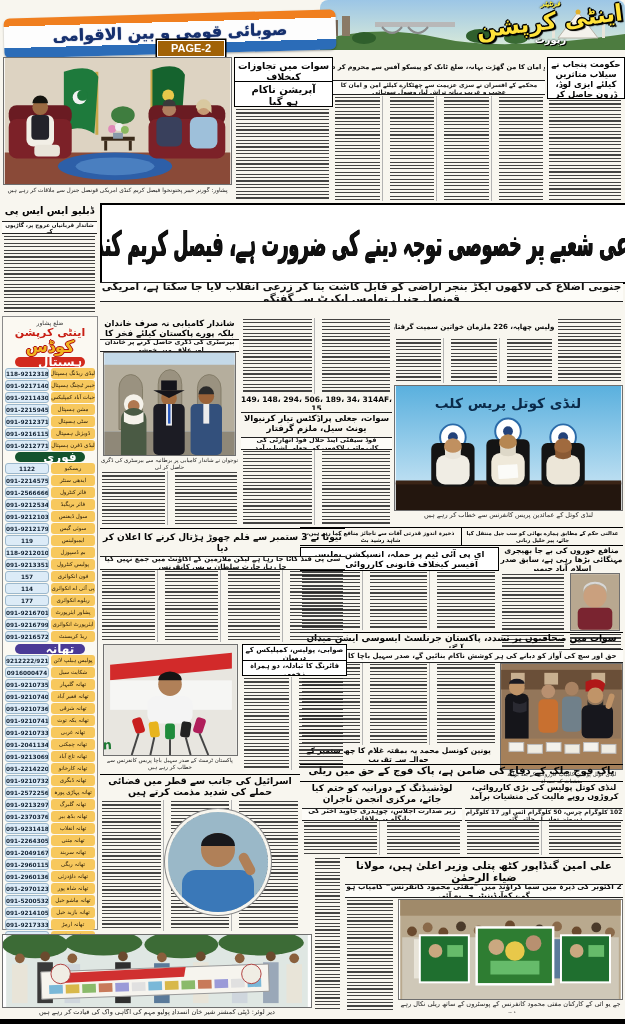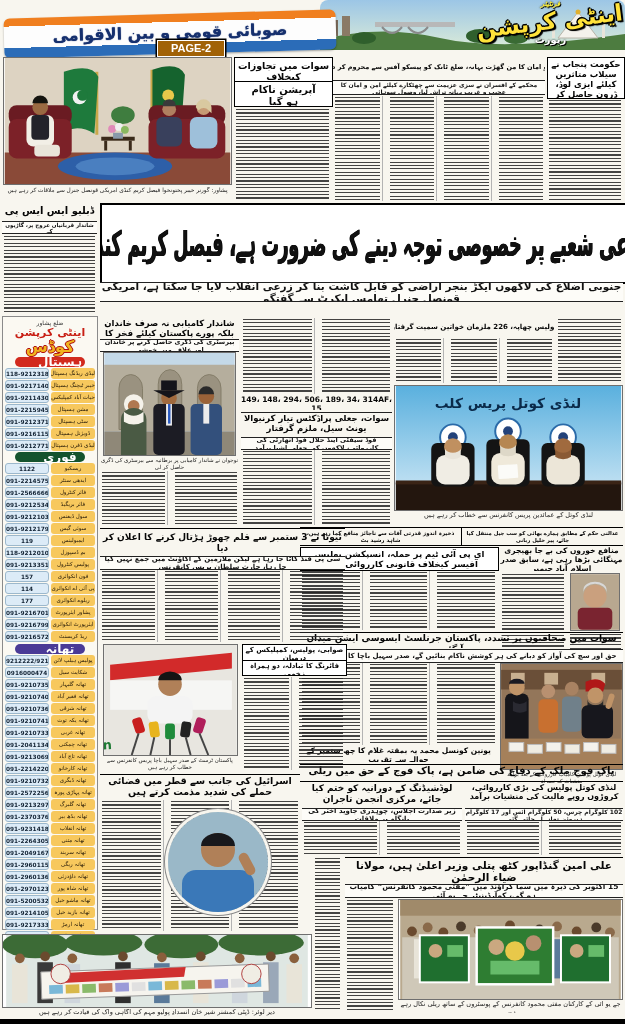--- a/index.html
+++ b/index.html
@@ -682,21 +682,21 @@
   <div class="abs greek-cols" style="left:465px;top:821px;width:158px;height:34px">
       <div class="gc">
         <div class="gtx"></div>
       </div>
       <div class="gc">
         <div class="gtx"></div>
       </div>
     </div>
 
   <div class="abs h" style="left:345px;top:857px;width:278px;height:26px;font-size:10.5px;border-top:1.5px solid #000;display:flex;align-items:center;justify-content:center">علی امین گنڈاپور کٹھ پتلی وزیر اعلیٰ ہیں، مولانا ضیاء الرحمٰن</div>
-  <div class="abs sub" style="left:345px;top:884px;width:278px;height:12px;font-size:7.5px">15 اکتوبر کی ڈیرہ میں سما گراؤنڈ میں ”مفتی محمود کانفرنس“ کامیاب ہو گی، کوآرڈینیٹر جے یو آئی</div>
+  <div class="abs sub" style="left:345px;top:884px;width:278px;height:12px;font-size:7.5px">2 اکتوبر کی ڈیرہ میں سما گراؤنڈ میں ”مفتی محمود کانفرنس“ کامیاب ہو گی، کوآرڈینیٹر جے یو آئی</div>
   <div class="abs greek-cols" style="left:345px;top:899px;width:50px;height:113px">
       <div class="gc">
         <div class="gtx"></div>
       </div>
     </div>
   <div class="abs greek-cols" style="left:313px;top:857px;width:29px;height:155px">
       <div class="gc">
         <div class="gtx"></div>
       </div>
     </div>

